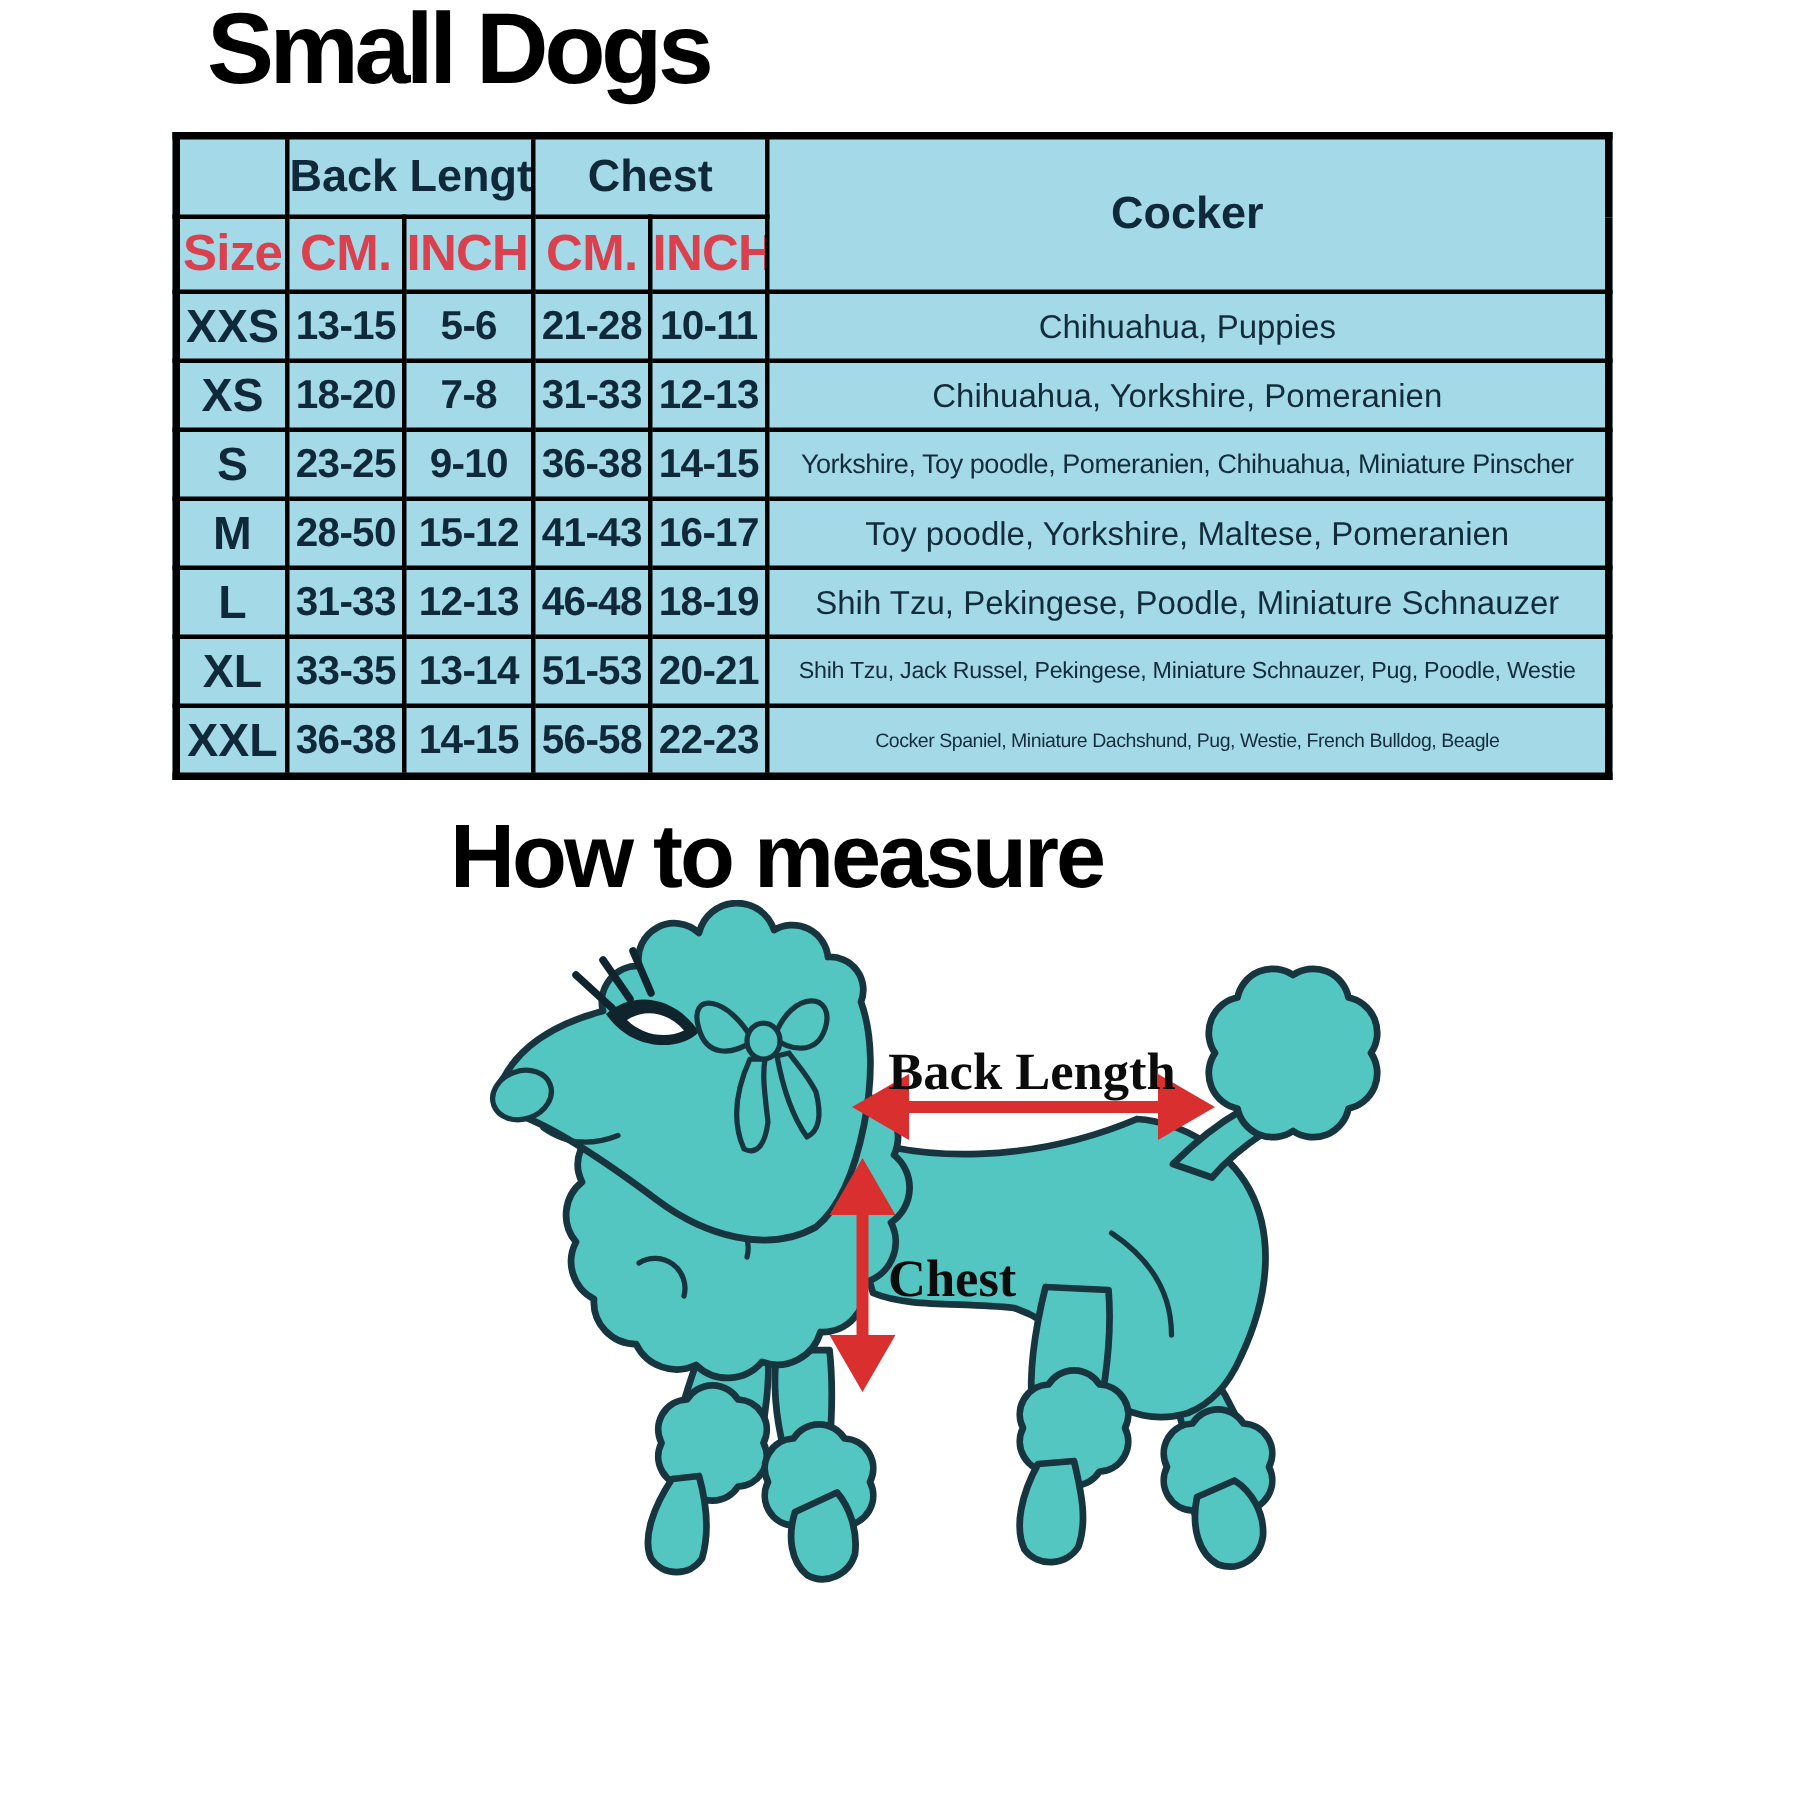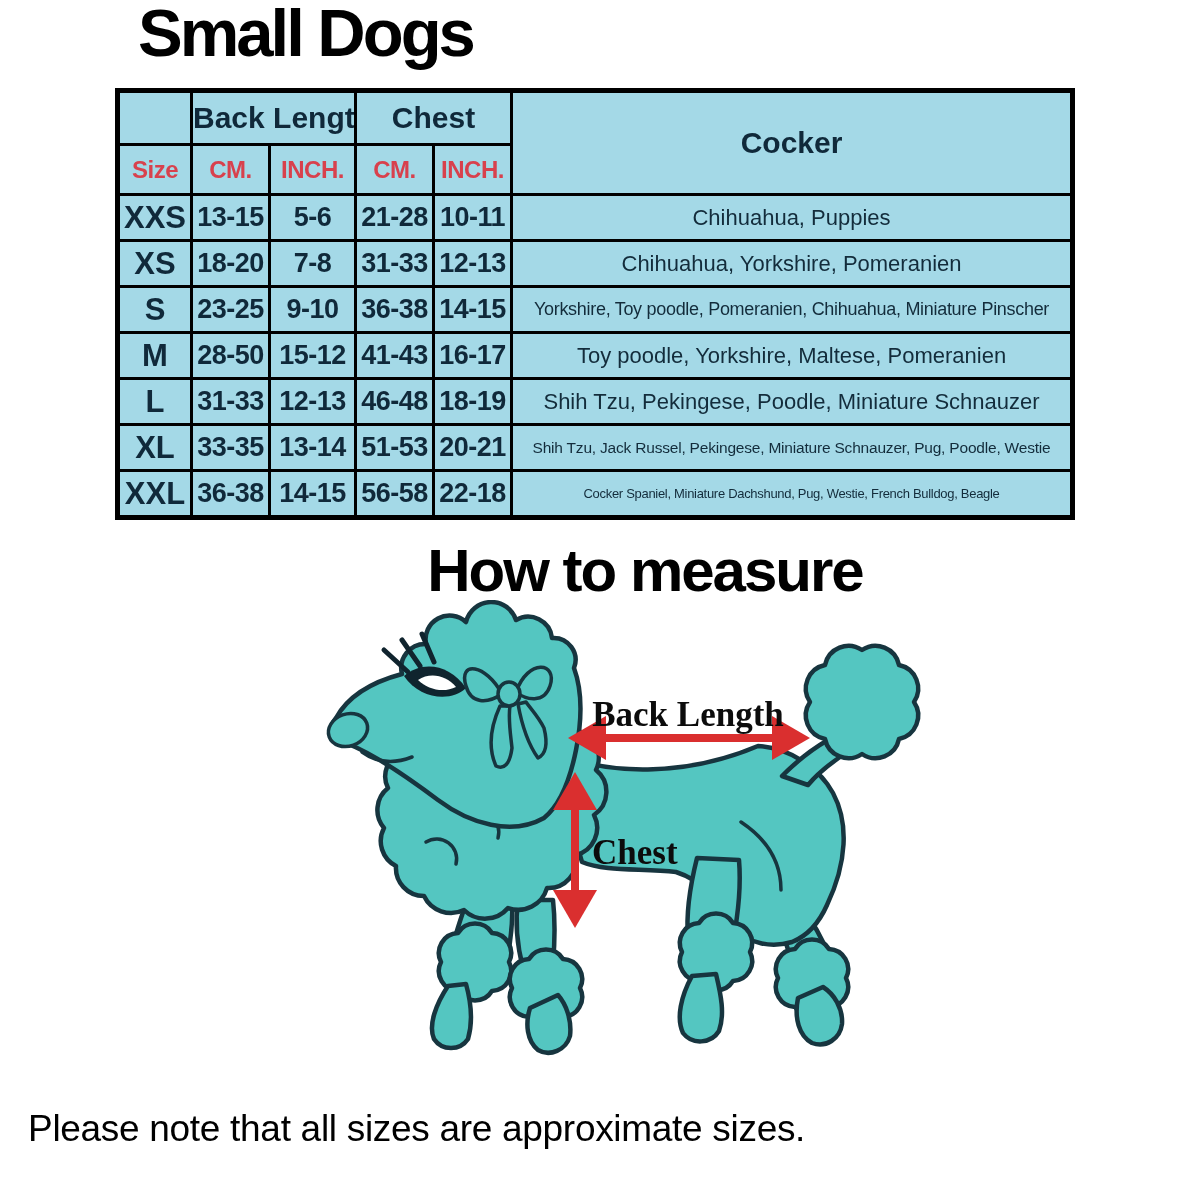--- a/index.html
+++ b/index.html
@@ -17,34 +17,34 @@
     border-collapse:collapse;table-layout:fixed;
     background:var(--table-bg,#a4d9e7);
     border:5px solid var(--border-black,#000);
   }
   .size-table td,.size-table th{
     border:3px solid var(--border-black,#000);
     padding:0;text-align:center;vertical-align:middle;
     overflow:hidden;white-space:nowrap;
   }
   .row-group th{height:50px;font-size:30px;font-weight:bold;color:var(--text-navy,#10293a);}
-  .row-sub th{height:47px;font-size:24px;font-weight:bold;color:var(--header-red,#d8414d);letter-spacing:-0.5px;}
+  .row-sub th{height:47px;font-size:34px;font-weight:bold;color:var(--header-red,#d8414d);letter-spacing:-0.5px;}
   .breeds-head{font-size:34px;font-weight:400;color:var(--text-navy,#10293a);}
   .size-table tbody td{height:43px;}
   .cell-size{font-size:31px;font-weight:bold;color:var(--text-navy,#10293a);margin-top:48px;}
   .cell-num{font-size:27px;font-weight:bold;color:var(--text-navy,#10293a);letter-spacing:-0.5px;}
   .cell-breeds{text-align:left;padding-left:7px;font-weight:400;color:#132c3b;}
   .sz-a{font-size:22px;}
   .sz-b{font-size:18px;letter-spacing:-0.3px;}
   .sz-c{font-size:15.5px;letter-spacing:-0.2px;}
   .sz-d{font-size:13px;letter-spacing:-0.3px;}
   
   .measure-title{
     position:absolute;left:300px;top:536px;width:690px;margin:0;
-    text-align:center;font-size:60px;font-weight:bold;letter-spacing:-2px;color:#000;
+    font-size:60px;font-weight:bold;letter-spacing:-2px;color:#000;
   }
   .dog-diagram{position:absolute;left:320px;top:600px;}
   .dog-fill{fill:var(--dog-teal,#54c6c1);stroke:var(--dog-outline,#17353f);stroke-width:4.5;stroke-linejoin:round;stroke-linecap:round;}
   .dog-thin{fill:var(--dog-teal,#54c6c1);stroke:var(--dog-outline,#17353f);stroke-width:3.5;stroke-linejoin:round;stroke-linecap:round;}
   .dog-line{fill:none;stroke:var(--dog-outline,#17353f);stroke-width:3.5;stroke-linecap:round;}
   .dark-fill{fill:#10242e;stroke:none;}
   .arrow{fill:var(--arrow-red,#da2f2f);stroke:none;}
   .diagram-label{font-family:"Liberation Serif",serif;font-weight:bold;font-size:35px;fill:#0c0c0c;}
   
   .notes{position:absolute;left:28px;top:1106px;margin:0;color:#000;}
@@ -126,21 +126,21 @@
       <td class="cell-num">13-14</td>
       <td class="cell-num">51-53</td>
       <td class="cell-num">20-21</td>
       <td class="cell-breeds sz-c">Shih Tzu, Jack Russel, Pekingese, Miniature Schnauzer, Pug, Poodle, Westie</td>
     </tr>
     <tr>
       <td class="cell-size">XXL</td>
       <td class="cell-num">36-38</td>
       <td class="cell-num">14-15</td>
       <td class="cell-num">56-58</td>
-      <td class="cell-num">22-18</td>
+      <td class="cell-num">22-23</td>
       <td class="cell-breeds sz-d">Cocker Spaniel, Miniature Dachshund, Pug, Westie, French Bulldog, Beagle</td>
     </tr>
   </tbody>
 </table>
 
 <h2 class="measure-title">How to measure</h2>
 
 <svg class="dog-diagram" width="620" height="470" viewBox="0 0 620 470" xmlns="http://www.w3.org/2000/svg">
 
   <g>
@@ -212,14 +212,13 @@
 
   <g>
     <rect class="arrow" x="251" y="192" width="8" height="116"></rect>
     <polygon class="arrow" points="255,172 233,210 277,210"></polygon>
     <polygon class="arrow" points="255,328 233,290 277,290"></polygon>
   </g>
   <text class="diagram-label" x="272" y="264" text-anchor="start">Chest</text>
 </svg>
 
 <div class="notes">
-  <p>Please note that all sizes are approximate sizes.</p>
 </div>
 
 </body></html>

